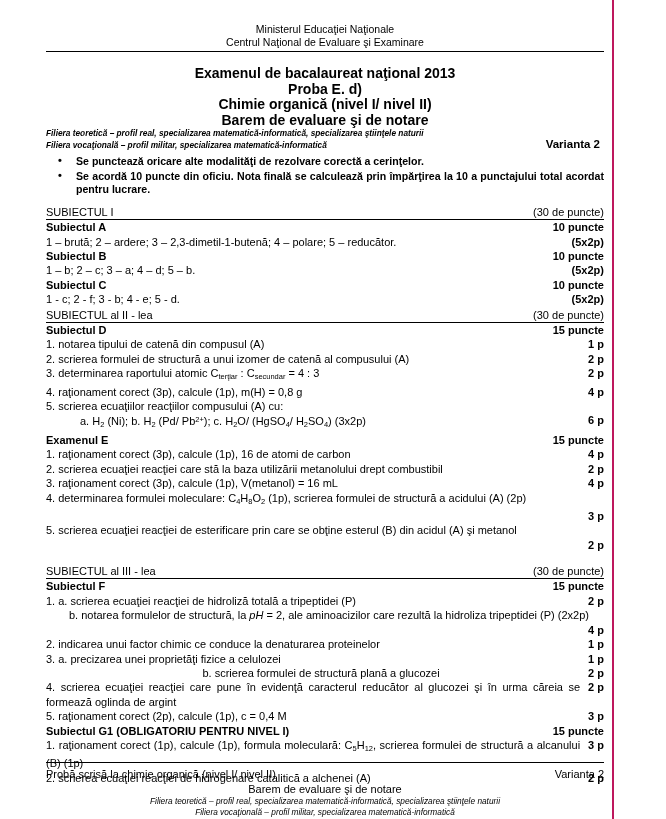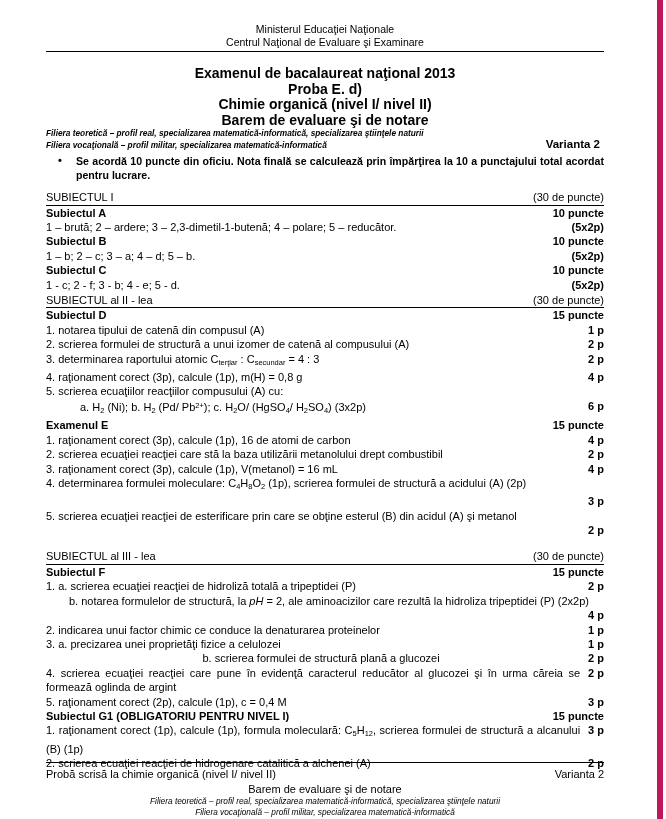--- a/index.html
+++ b/index.html
@@ -11,23 +11,23 @@
     width: 666px;
     height: 819px;
     font-family: "Liberation Sans", sans-serif;
     color: #000000;
     overflow: hidden;
     position: relative;
   }
   .page {
     position: absolute;
     left: 0; top: 0;
-    width: 663px;
+    width: 614px;
     height: 819px;
-    border-right: 6px solid #be185d;
+    border-right: 2px solid #be185d;
     box-sizing: border-box;
     background: #fff;
   }
   .content {
     position: absolute;
     left: 46px;
     top: 0;
     width: 558px;
   }
 
@@ -186,20 +186,21 @@
 
     <div class="filiera">
       <div>Filiera teoretică – profil real, specializarea matematică-informatică, specializarea ştiinţele naturii</div>
       <div class="filiera-row">
         <span>Filiera vocaţională – profil militar, specializarea matematică-informatică</span>
         <span class="varianta">Varianta 2</span>
       </div>
     </div>
 
     <ul class="notes">
+      <li>Se punctează oricare alte modalităţi de rezolvare corectă a cerinţelor.</li>
       <li>Se acordă 10 puncte din oficiu. Nota finală se calculează prin împărţirea la 10 a punctajului total acordat pentru lucrare.</li>
     </ul>
 
     <div class="gap-sm"></div>
 
     <div class="row section-head">
       <span class="left">SUBIECTUL I</span>
       <span class="right">(30 de puncte)</span>
     </div>
 

